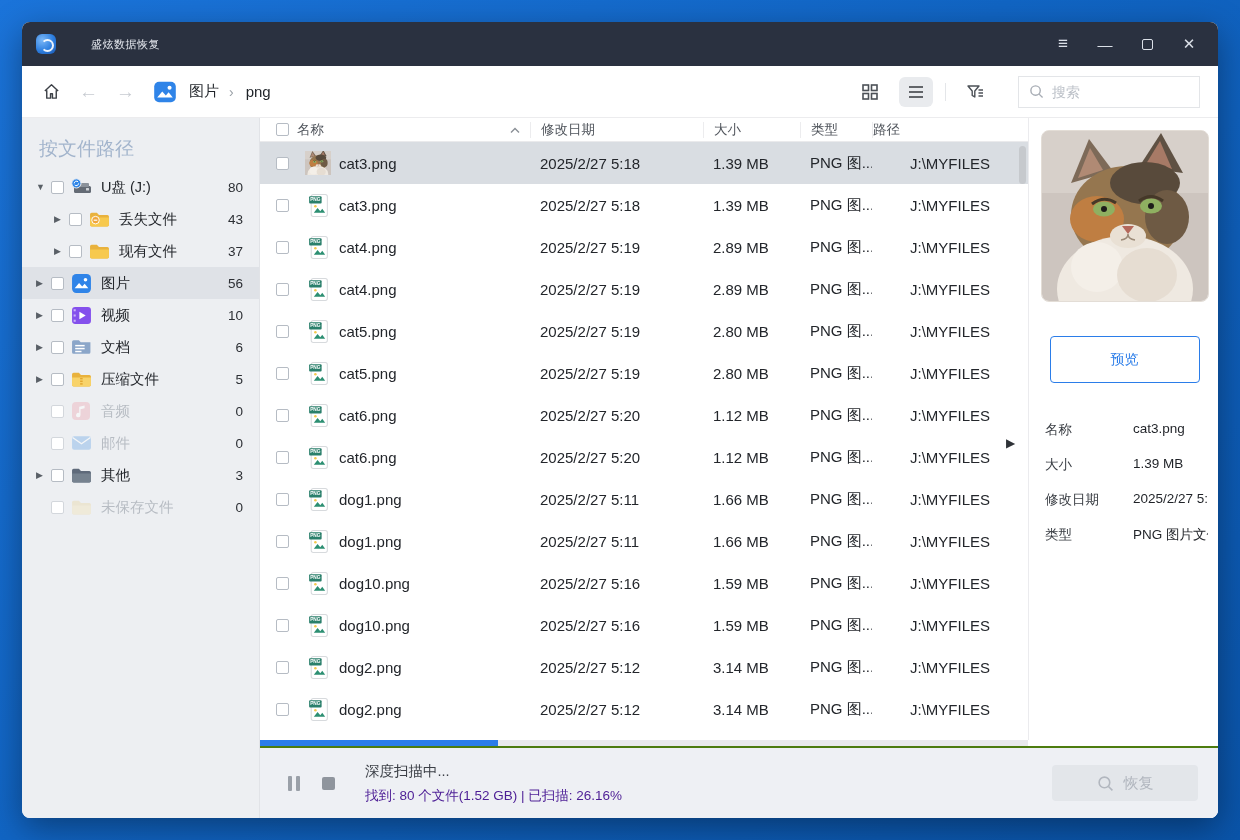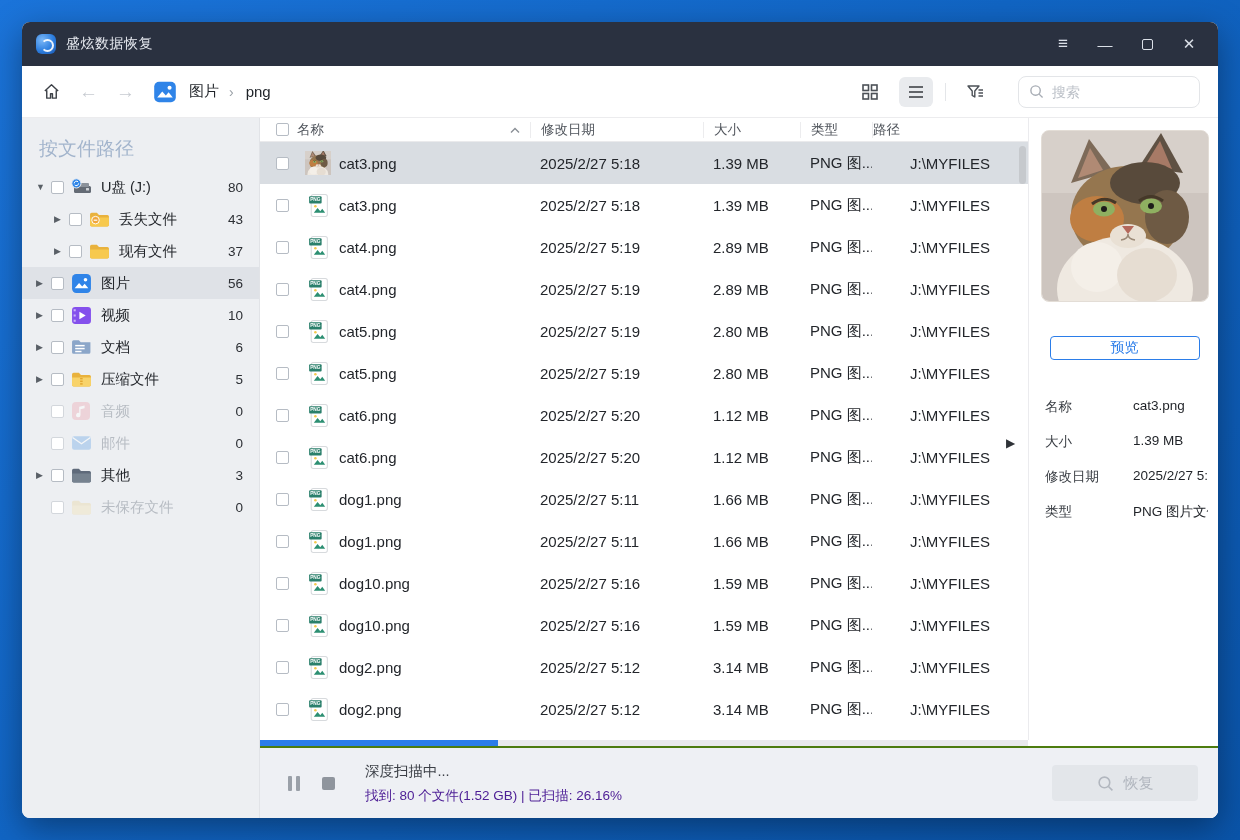--- a/index.html
+++ b/index.html
@@ -8,39 +8,39 @@
            background:linear-gradient(140deg,#1b74da 0%,#1165c4 45%,#0a54a9 100%); }
   .window { position:absolute; left:22px; top:22px; width:1196px; height:796px;
             border-radius:8px; overflow:hidden; background:#fff; display:flex; flex-direction:column;
             box-shadow:0 10px 34px rgba(0,0,0,.38); }
   
   .titlebar { height:44px; background:#2a3140; display:flex; align-items:center; padding:0 14px; flex:0 0 auto; }
   .logo { width:20px; height:20px; border-radius:6px; margin-right:10px; position:relative;
           background:radial-gradient(circle at 32% 30%,#7cb8f7,#2e7fe0 55%,#1a57b0); }
   .logo::after { content:""; position:absolute; left:5px; top:5px; width:9px; height:9px;
           border:2px solid rgba(255,255,255,.9); border-left-color:transparent; border-radius:50%; }
-  .title-text { color:#e7eaf0; font-size:14px; letter-spacing:.5px; }
+  .title-text { color:#e7eaf0; font-size:11px; letter-spacing:.5px;margin-left:25px; }
   .controls { margin-left:auto; display:flex; align-items:center; gap:12px; }
   .ctrl { width:30px; height:30px; display:flex; align-items:center; justify-content:center;
           color:#dbe0e8; font-size:15px; cursor:default; }
   .menu-glyph { font-size:17px; }
   .maxbox { width:11px; height:11px; border:1.6px solid #dbe0e8; border-radius:2px; }
   
   .toolbar { height:52px; background:#fff; border-bottom:1px solid #ececee; display:flex; align-items:center;
              padding:0 18px 0 20px; flex:0 0 auto; }
   .tb-icon { display:flex; align-items:center; justify-content:center; }
   .nav-arrow { font-size:19px; color:#c7cbd1; margin-left:18px; }
   .crumb-folder { margin-left:18px; }
   .crumb { font-size:15px; color:#1f2328; margin-left:12px; }
   .crumb-sep { font-size:14px; color:#9aa0a7; margin-left:10px; }
   .viewgroup { margin-left:auto; display:flex; align-items:center; gap:12px; }
   .viewbtn { width:34px; height:30px; display:flex; align-items:center; justify-content:center; border-radius:6px; }
   .viewbtn.active { background:#e9ebee; }
   .vsep { width:1px; height:18px; background:#e4e6e9; }
-  .search { width:182px; height:32px; border:1px solid #e3e5e8; border-radius:8px; display:flex;
+  .search { width:182px; height:32px; border:1px solid #e3e5e8; border-radius:0; display:flex;
             align-items:center; padding:0 10px; margin-left:14px; background:#fff; }
   .search input { border:none; outline:none; width:120px; font-size:14px; color:#333; margin-left:8px;
             font-family:inherit; }
   .search input::placeholder { color:#bcc1c8; }
   
   .body { flex:1; display:flex; min-height:0; }
   .sidebar { width:238px; flex:0 0 238px; background:#edeff2; border-right:1px solid #e1e3e7; padding-top:12px; overflow:hidden; }
   .section-title { color:#a2b4cc; font-size:19px; padding:6px 0 9px 17px; }
   .tree-item { height:32px; display:flex; align-items:center; padding:0 16px 0 14px; font-size:14.5px; color:#23262b; }
   .tree-item.selected { background:#dfe2e7; }
@@ -69,21 +69,21 @@
   .tbody { flex:1; overflow:hidden; }
   .trow { height:42px; display:flex; align-items:center; font-size:15px; color:#23262b; }
   .trow.selected { background:#d9dde2; }
   .ficon { width:26px; flex:0 0 26px; display:flex; align-items:center; justify-content:center; margin:0 8px 0 9px; }
   .fname { white-space:nowrap; overflow:hidden; }
   .scrollthumb { position:absolute; right:2px; top:28px; width:7px; height:38px; border-radius:4px; background:#c6c9cd; }
   .collapse-arrow { position:absolute; left:746px; top:318px; font-size:12px; color:#2e3237; }
   
   .preview { flex:1; background:#fff; border-left:1px solid #ebebee; padding:12px 10px 0 12px; position:relative; min-width:0; }
   .preview-img { width:168px; height:172px; border-radius:8px; overflow:hidden; margin:0 auto; border:1px solid #e3ddd6; }
-  .preview-btn { display:flex; align-items:center; justify-content:center; width:150px; height:24px;
+  .preview-btn { display:flex; align-items:center; justify-content:center; width:150px; height:47px;
                  margin:34px auto 0; border:1px solid #2b7de9; border-radius:4px; color:#2b7de9; font-size:14px; background:#fff; }
   .details { margin-top:38px; padding-left:4px; }
   .drow { display:flex; margin-bottom:17px; font-size:13.5px; }
   .dlabel { width:88px; flex:0 0 88px; color:#3a3e44; }
   .dvalue { color:#1f2227; white-space:nowrap; overflow:hidden; flex:1; }
   
   .progress-row { height:6px; flex:0 0 6px; display:flex; background:#fff; }
   .ptrack { width:768px; flex:0 0 768px; background:#e9eaec; }
   .pfill { height:100%; background:#2b7de9; }
   .statusbar { height:72px; flex:0 0 72px; background:#eef0f4; border-top:2px solid #4d7c0f;

